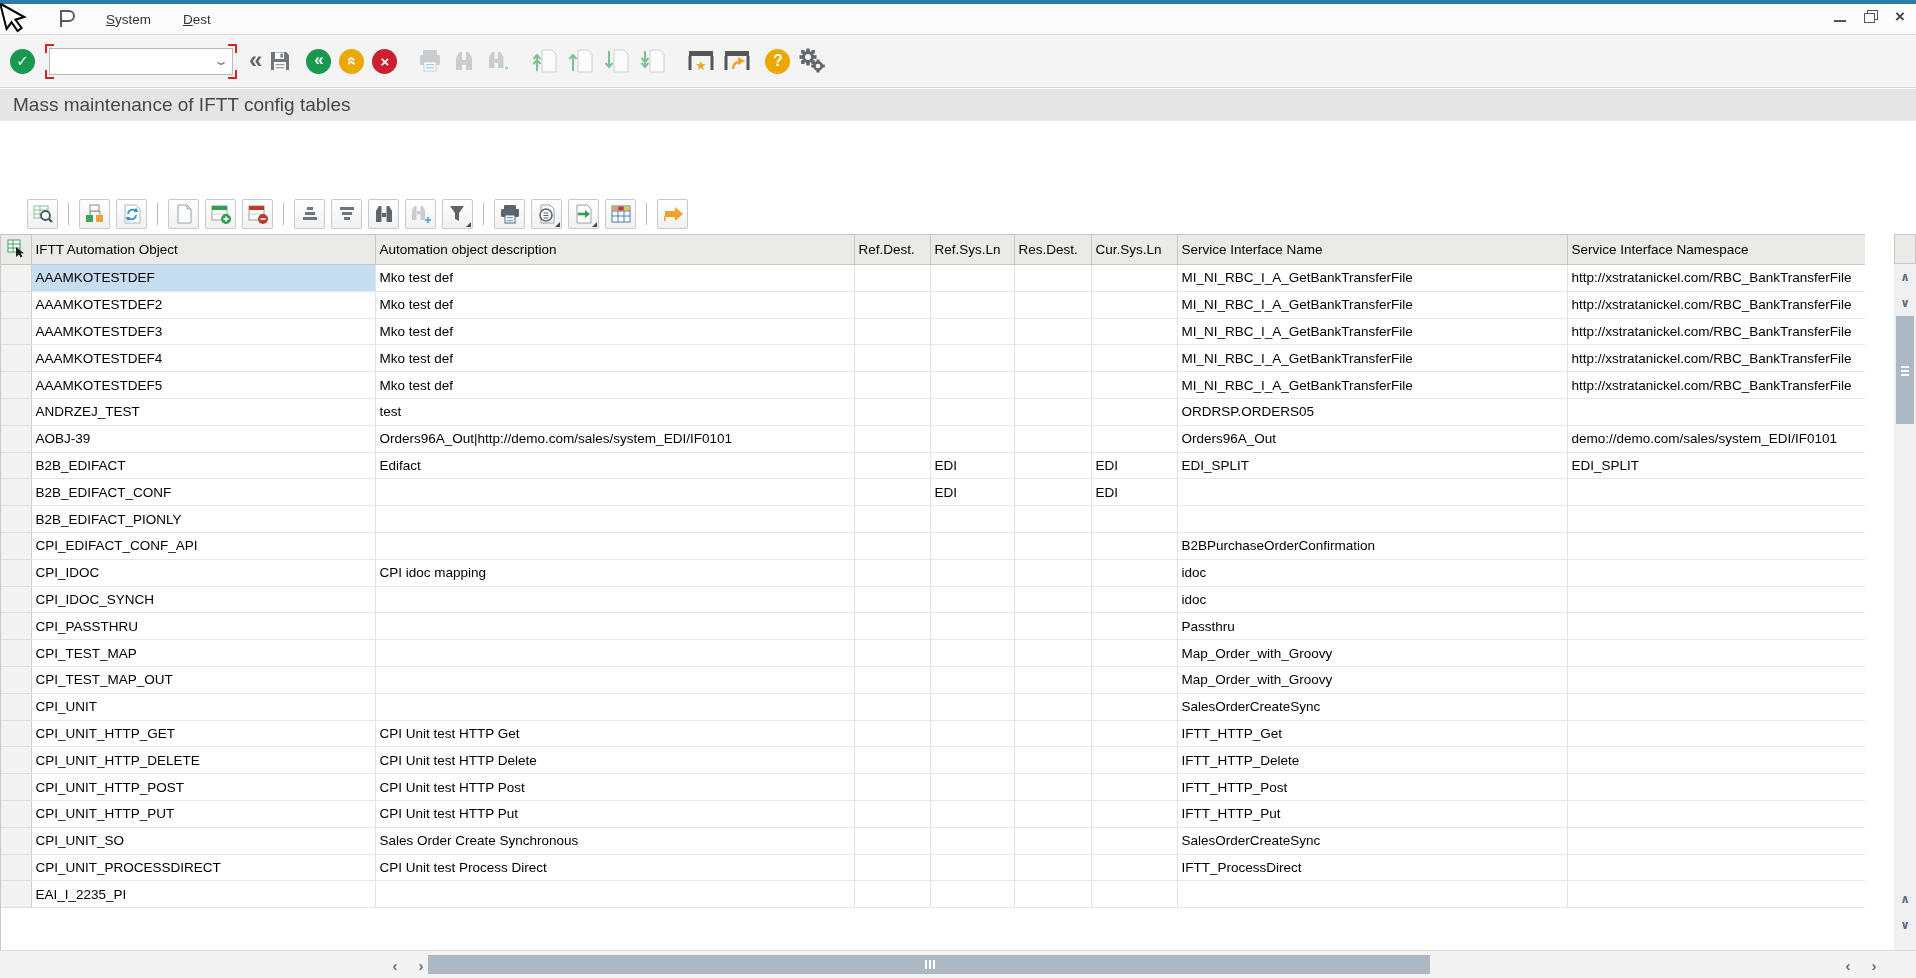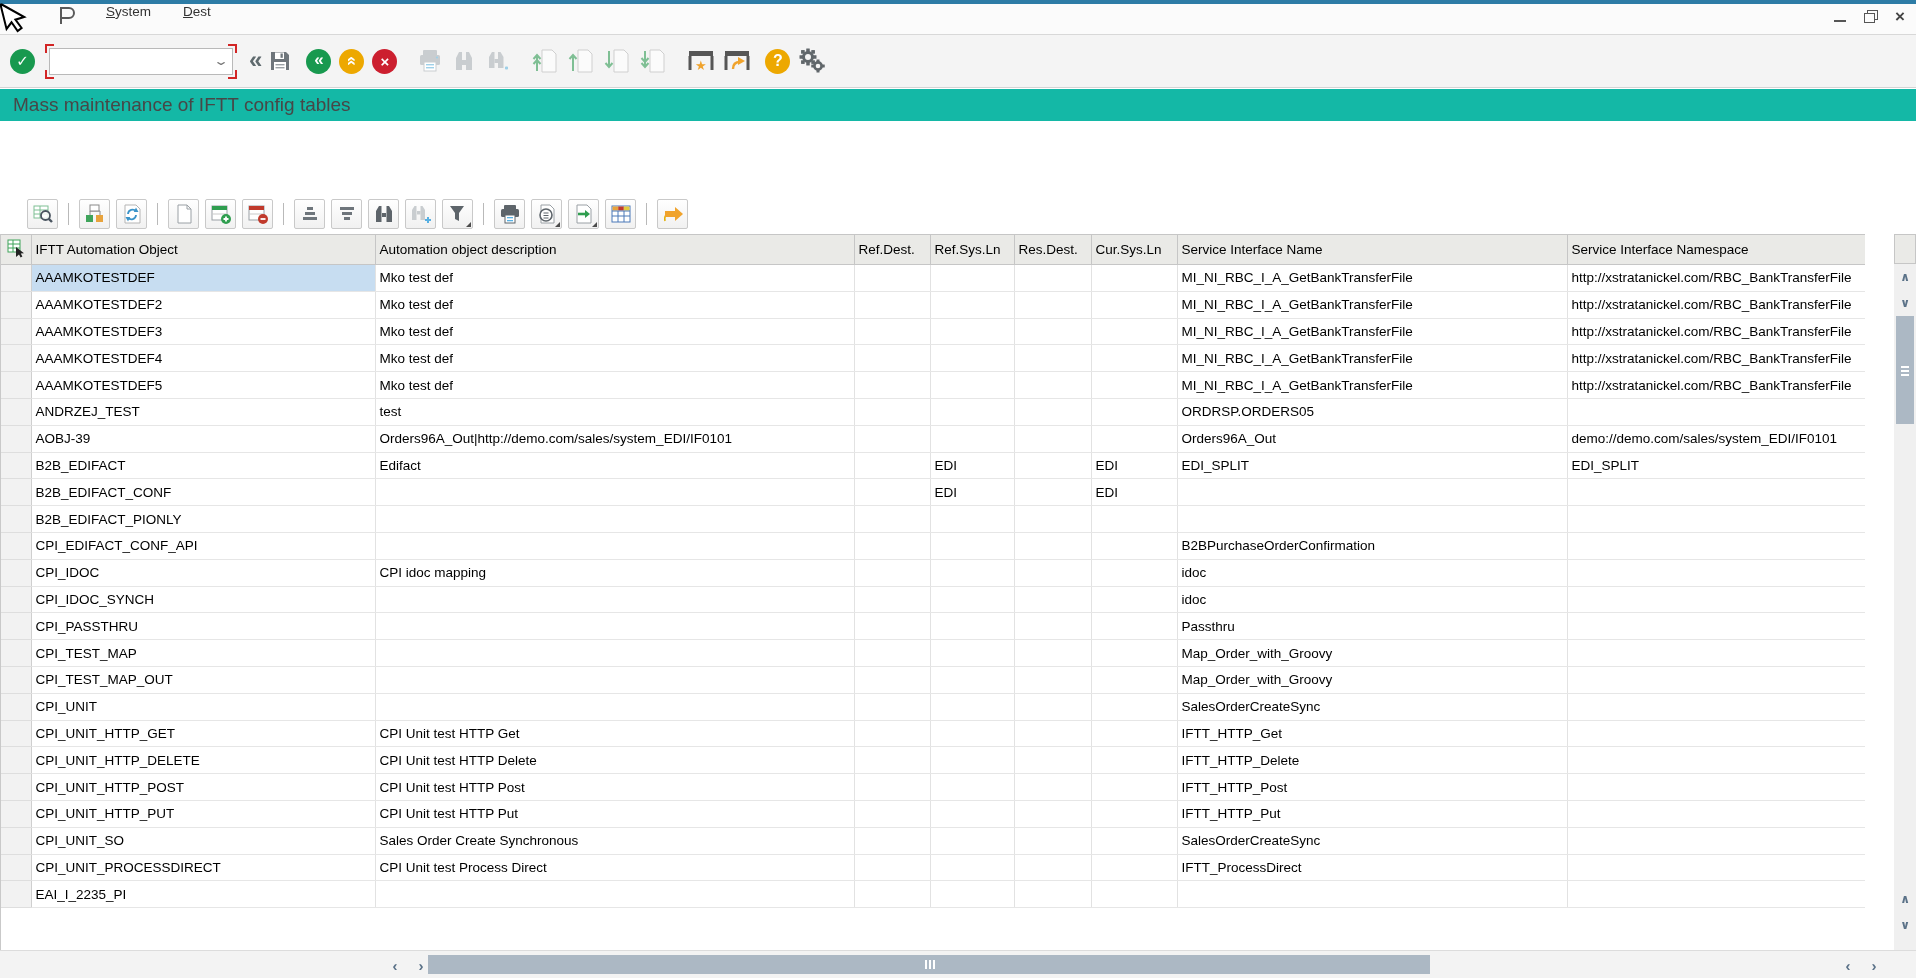--- a/index.html
+++ b/index.html
@@ -4,21 +4,21 @@
 <style>
   html,body{margin:0;padding:0;}
   body{
     width:1916px;height:978px;position:relative;overflow:hidden;
     font-family:"Liberation Sans","DejaVu Sans",sans-serif;
     background:#fff;color:#1c1c1c;
   }
   
   .top-edge{position:absolute;top:0;left:0;width:100%;height:4px;background:#2d7ca6;}
   .menubar{position:absolute;top:4px;left:0;width:100%;height:30px;background:#fbfbfb;
-    border-bottom:1px solid #d8d8d8;display:flex;align-items:flex-start;}
+    border-bottom:1px solid #d8d8d8;display:flex;align-items:center;}
   .sap-glyph{margin-left:56px;width:22px;height:24px;}
   .menu-items{display:flex;margin-left:12px;}
   .menu-item{display:inline-block;padding:0 16px;font-size:13.5px;color:#333;cursor:default;}
   .menu-item::first-letter{text-decoration:underline;}
   .win-controls{position:absolute;right:8px;top:5px;display:flex;align-items:center;gap:14px;}
   .wc{width:16px;height:16px;position:relative;display:inline-block;}
   .wc-min::after{content:"";position:absolute;left:2px;right:2px;bottom:3px;border-bottom:2px solid #555;}
   .wc-max::after{content:"";position:absolute;left:2px;top:4px;width:9px;height:8px;border:1.5px solid #555;background:#fbfbfb;}
   .wc-max::before{content:"";position:absolute;left:5px;top:1px;width:9px;height:8px;border:1.5px solid #555;}
   .wc-close{font-size:17px;color:#444;line-height:16px;text-align:center;font-weight:bold;}
@@ -43,21 +43,21 @@
   .corner.tl{left:-4px;top:-4px;border-left:2px solid #d22525;border-top:2px solid #d22525;}
   .corner.bl{left:-4px;bottom:-4px;border-left:2px solid #d22525;border-bottom:2px solid #d22525;}
   .corner.tr{right:-4px;top:-4px;border-right:2px solid #d22525;border-top:2px solid #d22525;}
   .corner.br{right:-4px;bottom:-4px;border-right:2px solid #d22525;border-bottom:2px solid #d22525;}
   .tb-ico{flex:none;display:flex;align-items:center;justify-content:center;}
   .chev-grey{color:#5f6a6e;font-size:24px;font-weight:bold;margin:0 6px 3px 2px;}
   .sp8{width:8px;flex:none;}.sp14{width:14px;flex:none;}.sp20{width:20px;flex:none;}
   .help-circle{width:25px;height:25px;border-radius:50%;background:#eda800;color:#fff;
     font-weight:bold;font-size:16px;display:flex;align-items:center;justify-content:center;}
   
-  .screen-title{position:absolute;top:89px;left:0;width:100%;height:32px;background:#14b8a6;
+  .screen-title{position:absolute;top:89px;left:0;width:100%;height:32px;background:#e5e5e5;
     display:flex;align-items:center;padding-left:13px;box-sizing:border-box;
     font-size:19px;color:#474747;}
   
   .app-toolbar{position:absolute;top:196px;left:27px;height:36px;display:flex;align-items:center;gap:6px;}
   .app-btn{width:31px;height:30px;border:1px solid #c9c9c9;border-radius:2px;
     background:linear-gradient(#ffffff,#f1f1f1);display:flex;align-items:center;justify-content:center;
     position:relative;flex:none;box-sizing:border-box;}
   .app-sep{width:1px;height:22px;background:#b9b9b9;margin:0 4px;flex:none;}
   .dd-tri{position:absolute;right:1px;bottom:1px;width:0;height:0;
     border-left:5px solid transparent;border-bottom:5px solid #4c4c4c;}

